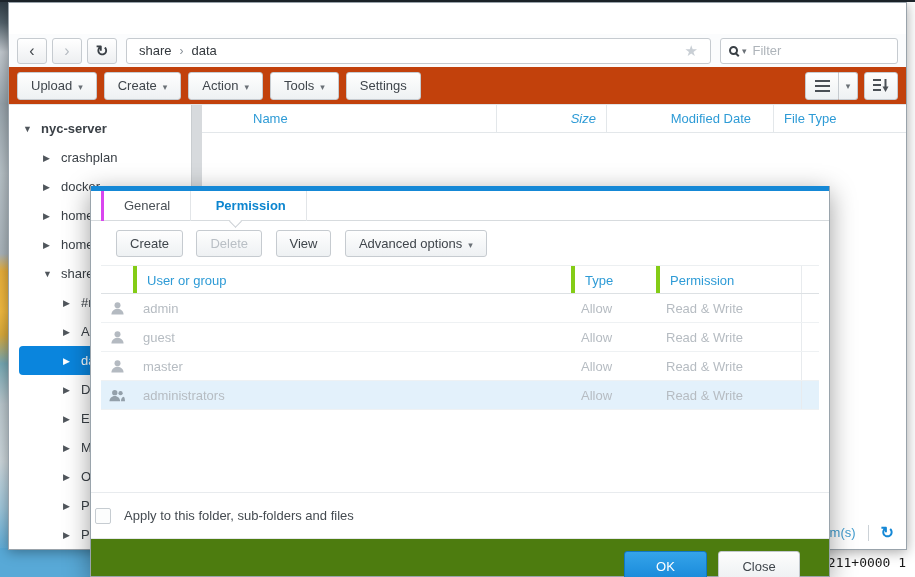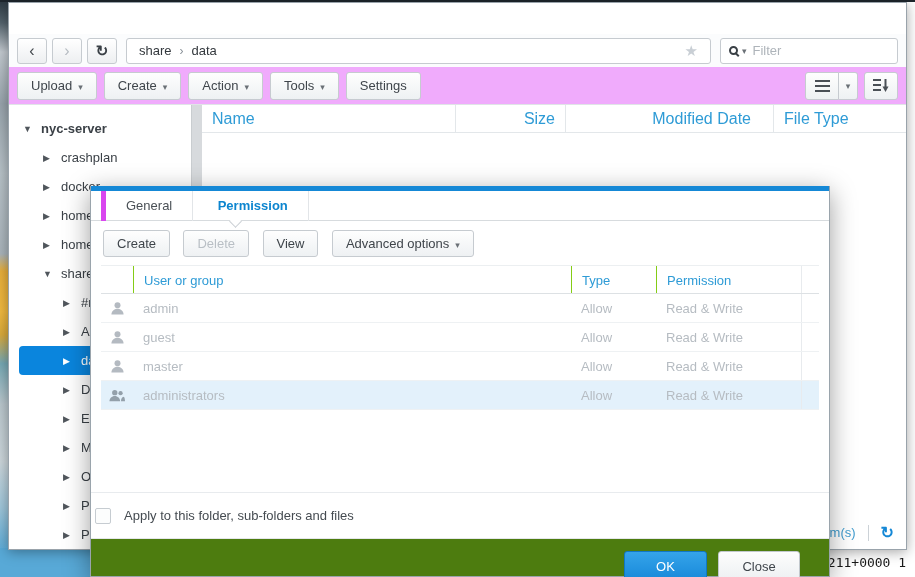--- a/index.html
+++ b/index.html
@@ -50,21 +50,21 @@
     border:1px solid #c6cbd0; border-radius:3px; display:flex; align-items:center; padding:0 8px; }
   .mag { width:9px; height:9px; border:2px solid #3a4046; border-radius:50%; position:relative; flex:0 0 auto; }
   .mag::after { content:""; position:absolute; width:2px; height:5px; background:#3a4046;
     bottom:-4px; right:-2px; transform:rotate(-45deg); }
   .filterbox .caret { font-size:9px; color:#6a7076; margin:0 6px 0 4px; }
   .filterbox input { border:none; outline:none; flex:1; min-width:0; font-size:13px; color:#333;
     font-family:"Liberation Sans", sans-serif; background:transparent; }
   .filterbox input::placeholder { color:#aeb4ba; }
 
   
-  .actionbar { position:absolute; top:64px; left:0; right:0; height:38px; background:#f0abfc;
+  .actionbar { position:absolute; top:64px; left:0; right:0; height:38px; background:#c2410c;
     border-bottom:1px solid #e0e4e7; display:flex; align-items:center; padding:0 8px; }
   .tbtn { height:28px; line-height:26px; padding:0 13px; margin-right:7px;
     background:linear-gradient(#fefefe,#eef1f3); border:1px solid #c6cbd0; border-radius:3px;
     font-size:13px; color:#3f454b; }
   .tbtn .caret, .dbtn .caret { font-size:9px; color:#6a7076; margin-left:6px; }
   .view-group { margin-left:auto; display:flex; }
   .vbtn { height:28px; background:linear-gradient(#fefefe,#eef1f3); border:1px solid #c6cbd0;
     display:flex; align-items:center; justify-content:center; }
   .vbtn.v-main { width:34px; border-radius:3px 0 0 3px; }
   .vbtn.v-drop { width:19px; border-radius:0 3px 3px 0; border-left:none; font-size:9px; color:#6a7076; }
@@ -79,24 +79,24 @@
   .titem { display:flex; align-items:center; height:29px; font-size:13px; color:#3b4147; }
   .titem .tri { width:11px; font-size:9px; color:#50565c; margin-right:7px; flex:0 0 auto; }
   .d0 { padding-left:14px; font-weight:bold; }
   .d1 { padding-left:34px; }
   .d2 { padding-left:54px; }
   .titem.selected { background:#0a85dd; color:#fff; border-radius:4px; margin-left:10px; padding-left:44px; }
   .titem.selected .tri { color:#fff; }
 
   .file-area { position:absolute; left:193px; top:0; right:0; bottom:0; background:#fff; }
   .flist-header { display:flex; height:28px; line-height:27px; border-bottom:1px solid #e3e7ea;
-    color:#2e9bd6; font-size:16px; }
+    color:#2e9bd6; font-size:13px;padding-left:41px; }
   .fcol { padding:0 10px; }
   .fc-name { width:253px; }
-  .fc-size { width:110px; text-align:right; border-left:1px solid #e3e7ea; }
+  .fc-size { width:110px; text-align:right; border-left:1px solid #e3e7ea;font-style:italic; }
   .fc-type { width:133px; border-left:1px solid #e3e7ea; }
   .fc-mod  { flex:1; text-align:right; border-left:1px solid #e3e7ea; padding-right:22px; }
   .frow { display:flex; height:28px; line-height:28px; background:#e9f4fc; font-size:13px; color:#565c62; }
   .frow .fc-size, .frow .fc-type, .frow .fc-mod { border-left:none; }
   .fname-cell { display:flex; align-items:center; gap:7px; }
   .folder-ico { width:17px; height:12px; background:linear-gradient(#fcd870,#f0a830);
     border:1px solid #d89020; border-radius:1px; position:relative; flex:0 0 auto; }
   .folder-ico::before { content:""; position:absolute; top:-4px; left:-1px; width:8px; height:3px;
     background:#f3bc4d; border:1px solid #d89020; border-bottom:none; border-radius:2px 2px 0 0; }
 
@@ -106,38 +106,38 @@
 
   
   .dialog { position:absolute; left:90px; top:186px; width:740px; height:391px; background:#fff;
     border:1px solid #9aa4ac; border-top:none; box-shadow:0 6px 24px rgba(0,0,0,.38); z-index:10; }
   .dlg-accent { height:5px; background:#1588d6; }
   .dlg-header { height:38px; background:linear-gradient(180deg,#cfe5f6,#fdfeff);
     text-align:center; line-height:36px; color:#0c7ec7; font-weight:bold; font-size:15px; }
   .dlg-tabs { position:relative; height:30px; border-bottom:1px solid #d7dbde; padding-left:10px; }
   .dlg-tab { display:inline-block; height:30px; line-height:30px; padding:0 20px; font-size:13px;
     color:#4a5056; border-right:1px solid #e2e5e8; }
-  .dlg-tab.first { border-left:5px solid #d946ef; }
+  .dlg-tab.first { border-left:3px solid #d946ef; }
   .dlg-tab.active { color:#0c85cf; font-weight:bold; }
   .notch { position:absolute; top:26px; left:140px; width:9px; height:9px; background:#fff;
     border-right:1px solid #c9ced3; border-bottom:1px solid #c9ced3; transform:rotate(45deg); }
-  .dlg-actions { padding:9px 12px 7px; }
+  .dlg-actions { padding:9px 25px 7px; }
   .dbtn { display:inline-block; height:27px; line-height:25px; padding:0 13px; margin-right:9px;
     background:linear-gradient(#fefefe,#eef1f3); border:1px solid #c6cbd0; border-radius:3px;
     font-size:13px; color:#3f454b; }
   .dbtn.disabled { color:#b9bfc5; }
   .ptable { margin:1px 10px 0; }
   .phead { display:flex; height:29px; line-height:29px; border-top:1px solid #eceff1;
     border-bottom:1px solid #dde1e4; color:#2e9bd6; font-size:13px; }
   .pc-icon { width:32px; flex:0 0 auto; display:flex; align-items:center; justify-content:center; }
   .pc-user { flex:1; padding-left:10px; }
   .pc-type { width:85px; flex:0 0 auto; padding-left:10px; }
   .pc-perm { width:145px; flex:0 0 auto; padding-left:10px; }
   .pc-gut  { width:18px; flex:0 0 auto; border-left:1px solid #e8ebee; }
-  .phead .pc-user, .phead .pc-type, .phead .pc-perm { border-left:1px solid #84cc16; }
+  .phead .pc-user, .phead .pc-type, .phead .pc-perm { border-left:4px solid #84cc16; }
   .prow { display:flex; height:29px; line-height:29px; border-bottom:1px solid #eef1f3;
     font-size:13px; color:#b6bcc2; }
   .prow.hl { background:#e3f1fb; }
   .picon svg { fill:#b4bac1; display:block; }
   .prow.hl .picon svg { fill:#93a0aa; }
   .dlg-apply { position:absolute; left:0; right:0; top:306px; height:46px; border-top:1px solid #e8ebee;
     display:flex; align-items:center; padding-left:4px; font-size:13px; color:#454b51; }
   .cbox { width:16px; height:16px; border:1px solid #c6ccd1; background:#fcfdfd; border-radius:2px;
     margin-right:13px; flex:0 0 auto; }
   .dlg-footer { position:absolute; left:0; right:0; top:352px; bottom:0; border-top:1px solid #e4e7ea; background:#4d7c0f; }

